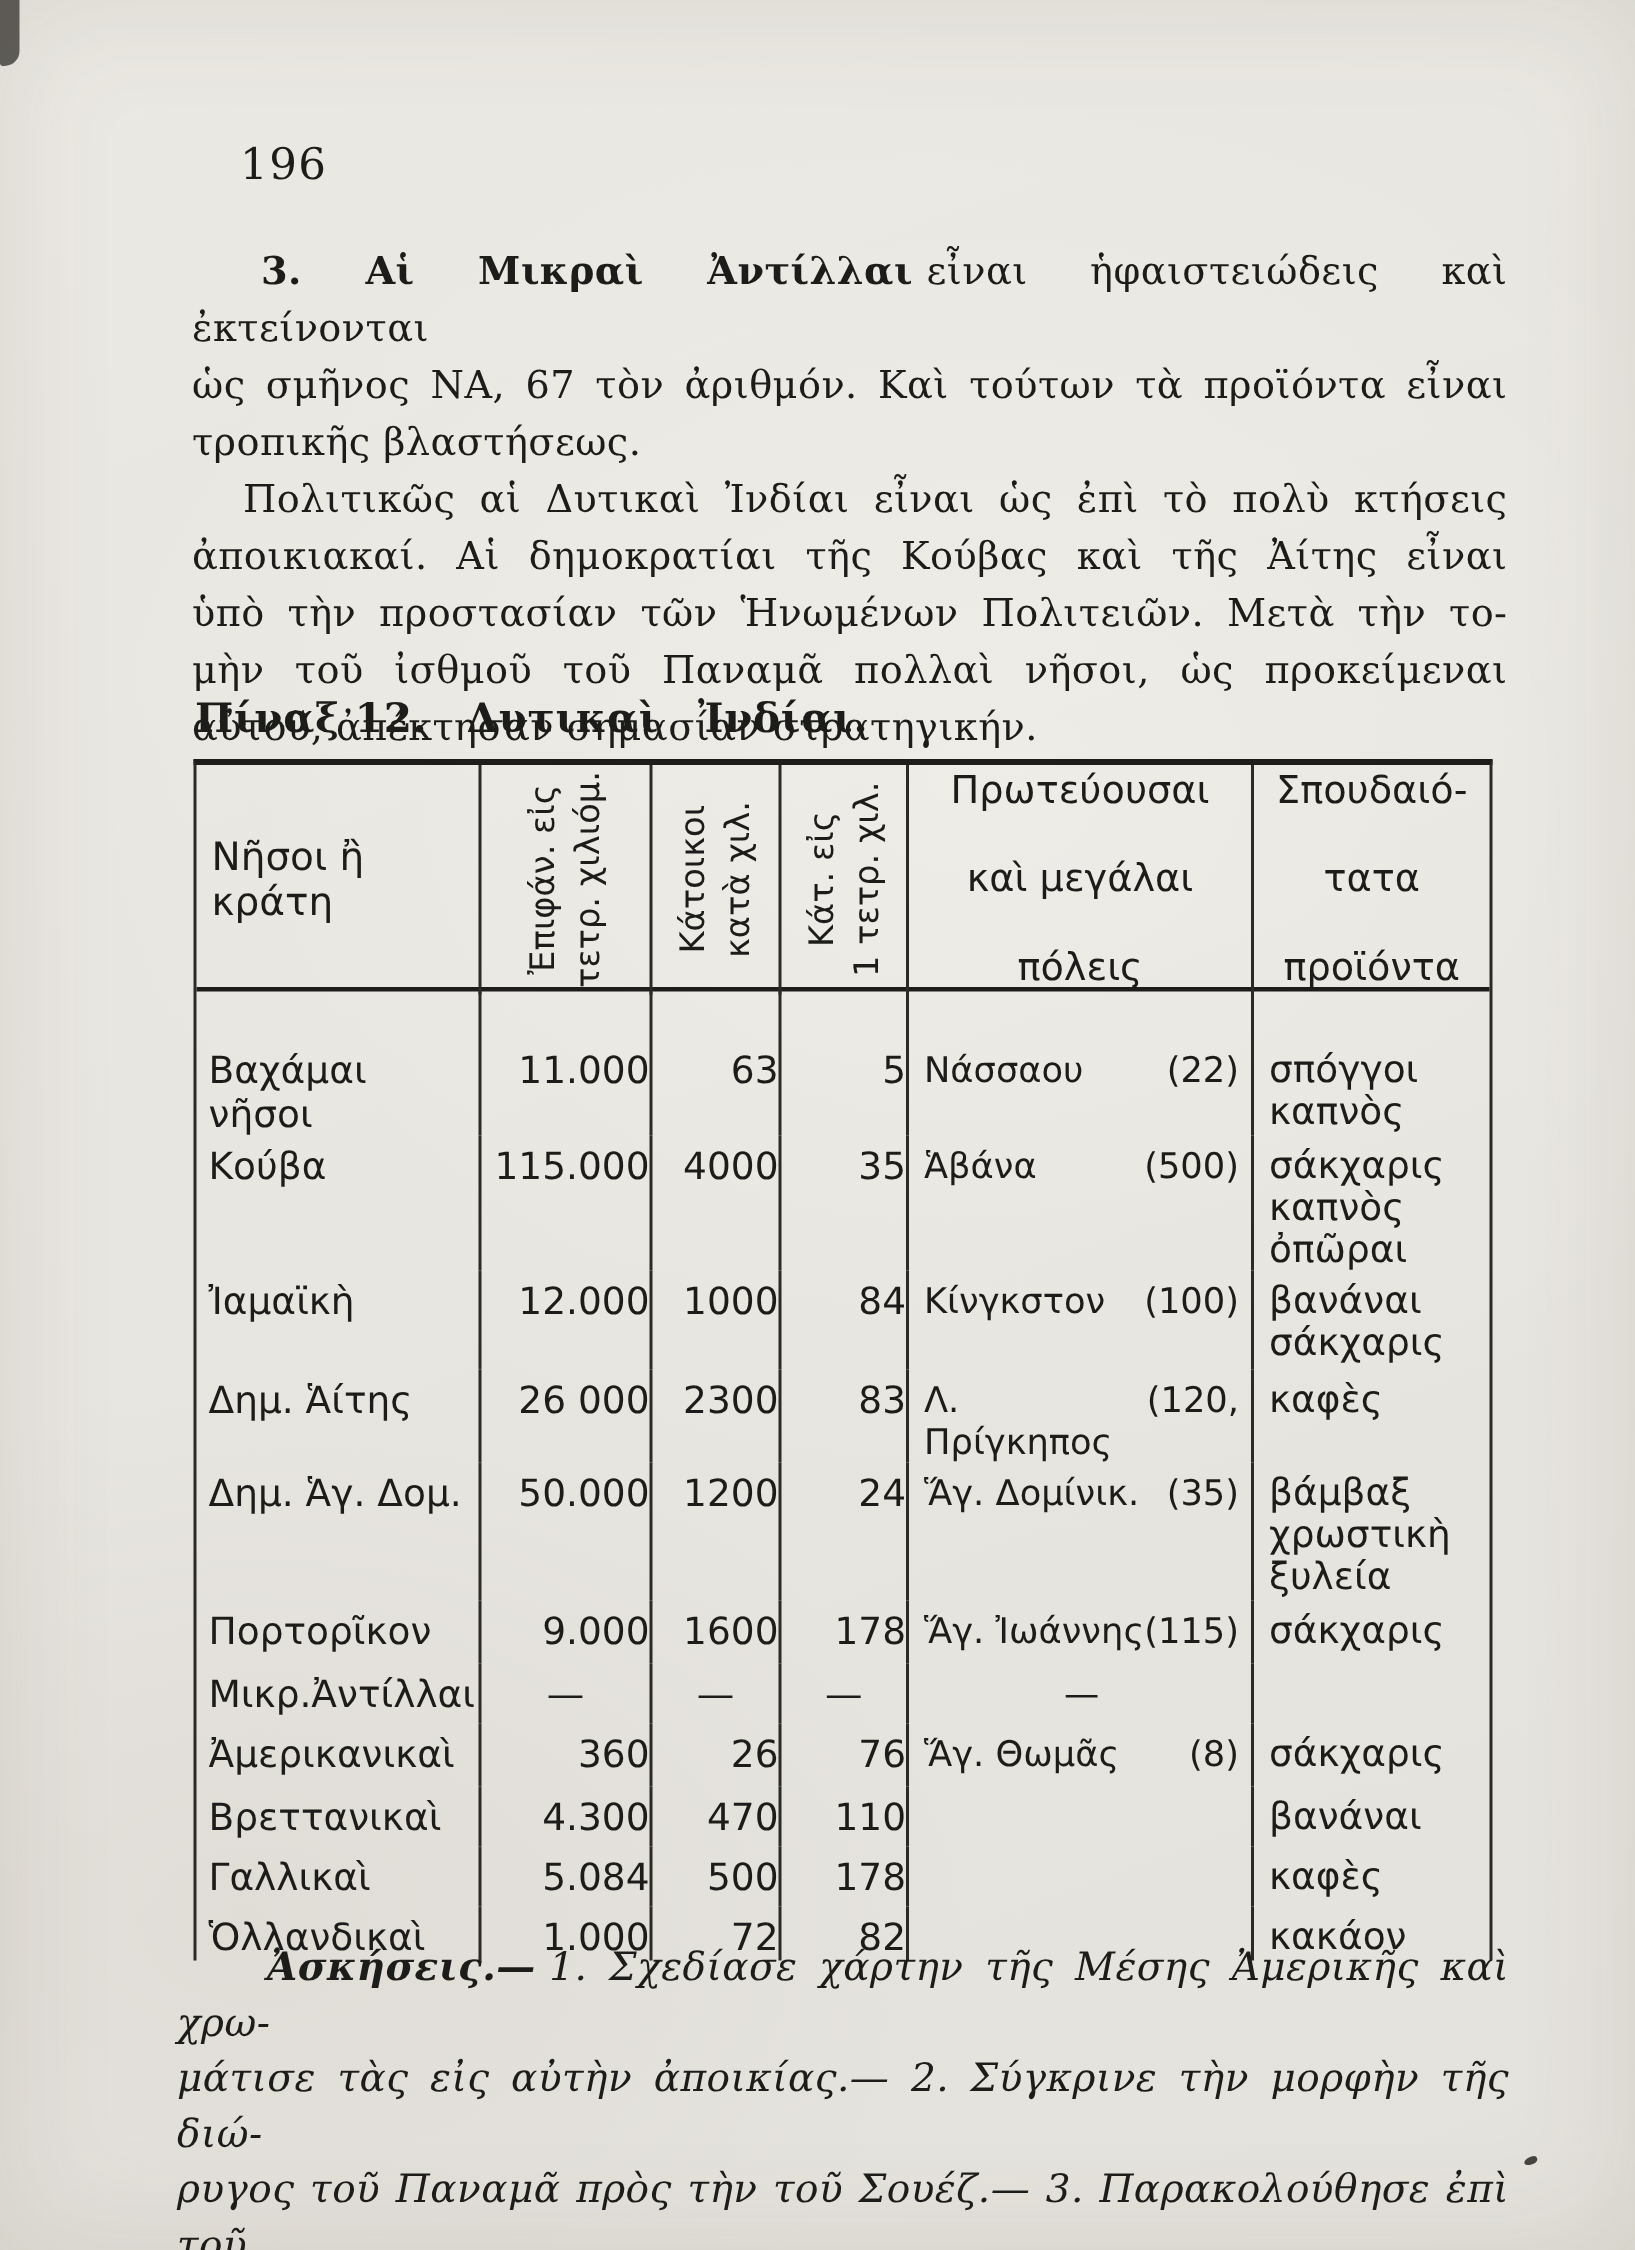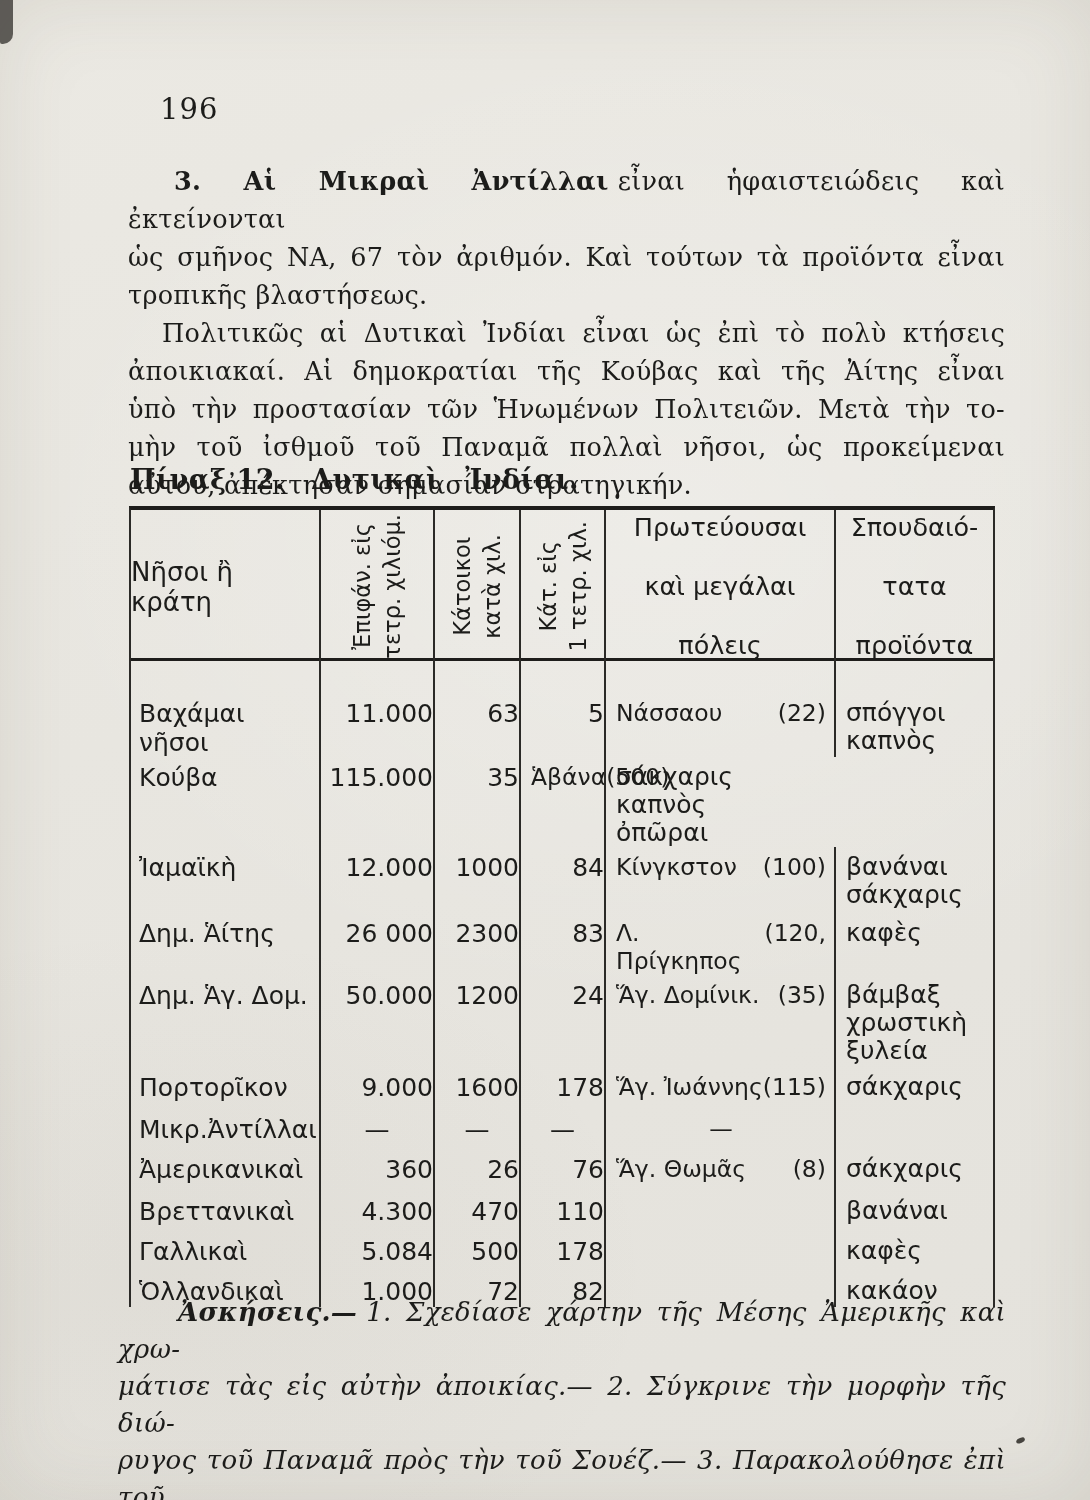--- a/index.html
+++ b/index.html
@@ -33,21 +33,21 @@
     text-align:left; font-size:27px; font-weight:bold; letter-spacing:.5px; }
   .title-name { margin-left:26px; word-spacing:16px; }
 
   .wtable { position:absolute; left:129px; top:506px; width:866px; box-sizing:border-box;
     border-top:4px solid #1e1d1b; border-left:2px solid #2b2a27; border-right:2px solid #2b2a27;
     font-family:"DejaVu Sans", sans-serif; }
   .thead { display:grid; grid-template-columns:188px 114px 86px 85px 230px 159px;
     height:148px; border-bottom:3px solid #1e1d1b; }
   .th { border-left:2px solid #2b2a27; display:flex; align-items:center; justify-content:center;
     box-sizing:border-box; }
-  .th:first-child { border-left:none; justify-content:flex-start; font-size:26px; }
+  .th:first-child { border-left:none; justify-content:flex-start; padding-left:10px; font-size:26px; }
   .vtext { writing-mode:vertical-rl; transform:rotate(180deg); font-size:22.5px;
     line-height:30px; text-align:center; }
   .vtext span { display:block; }
   .th-multi { flex-direction:column; font-size:25.5px; line-height:35px;gap:24px; }
 
   .trow { display:grid; grid-template-columns:188px 114px 86px 85px 230px 159px; }
   .cell { border-left:2px solid #2b2a27; padding-top:6px; font-size:25px; box-sizing:border-box; }
   .cell:first-child { border-left:none; padding-left:8px; }
   .c-num { text-align:right; padding-right:0; }
   .c-capital { display:flex; justify-content:space-between; align-items:flex-start;
@@ -139,20 +139,21 @@
             <span>(22)</span>
           </div>
     <div class="cell c-products">
             <span class="product-line">σπόγγοι</span>
             <span class="product-line">καπνὸς</span>
           </div>
   </div>
         <div class="trow">
     <div class="cell"><span>Κούβα</span></div>
     <div class="cell c-num"><span>115.000</span></div>
+    <div class="cell c-num"><span>4000</span></div>
     <div class="cell c-num"><span>35</span></div>
     <div class="cell c-capital">
             <span>Ἁβάνα</span>
             <span>(500)</span>
           </div>
     <div class="cell c-products">
             <span class="product-line">σάκχαρις</span>
             <span class="product-line">καπνὸς</span>
             <span class="product-line">ὀπῶραι</span>
           </div>

